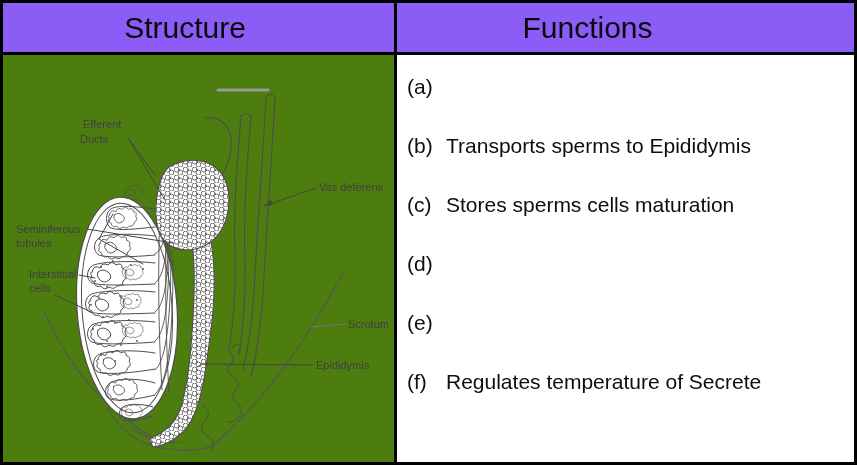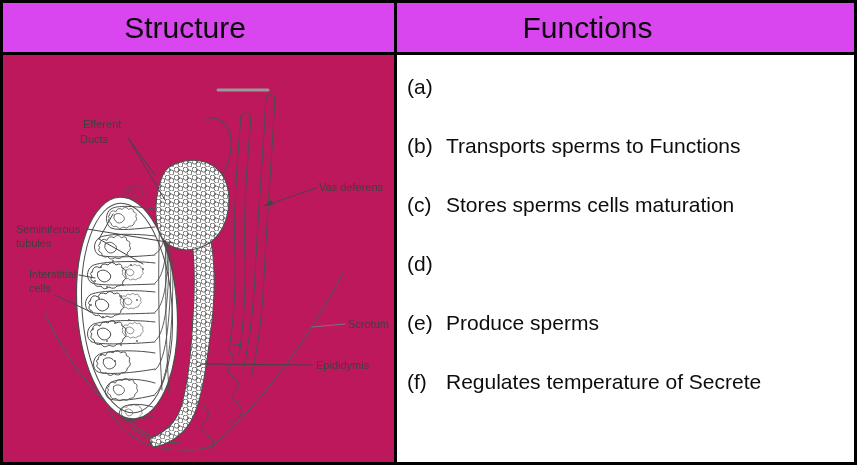--- a/index.html
+++ b/index.html
@@ -11,27 +11,27 @@
     display:grid;
     grid-template-columns:394px 1fr;
     grid-template-rows:52px 1fr;
     font-family:"Liberation Sans", sans-serif;
     color:#0a0a0a;
   }
   .hcell{
     display:flex;align-items:center;justify-content:center;
     font-size:30px;
     border-bottom:3px solid #000;
-    background:#d946ef;
+    background:#8b5cf6;
   }
   .hcell.structure{border-right:3px solid #000;padding-right:27px;}
   .hcell.functions{padding-right:76px;}
   .body-left{
     border-right:3px solid #000;
-    position:relative;overflow:hidden;background:#be185d;text-decoration:underline;
+    position:relative;overflow:hidden;background:#4d7c0f;text-decoration:underline;
   }
   .body-left svg{display:block;width:100%;height:100%;}
   .body-right{
     padding:20px 8px 0 10px;background:#fff;
   }
   .fn-list{list-style:none;margin:0;padding:0;display:flex;flex-direction:column;gap:35px;}
   .fn-item{display:flex;font-size:21px;line-height:24px;color:#0d0d0d;}
   .fn-label{flex:0 0 39px;}
   .dlabel{font-size:11px;fill:#3f3f3f;font-family:"Liberation Sans",sans-serif;}
 </style>
@@ -199,32 +199,31 @@
     </svg>
   </div>
 
   <div class="body-right">
     <ul class="fn-list">
       <li class="fn-item">
         <span class="fn-label">(a)</span>
       </li>
       <li class="fn-item">
         <span class="fn-label">(b)</span>
-        <span>Transports sperms to Functions</span>
+        <span>Transports sperms to Epididymis</span>
       </li>
       <li class="fn-item">
         <span class="fn-label">(c)</span>
         <span>Stores sperms cells maturation</span>
       </li>
       <li class="fn-item">
         <span class="fn-label">(d)</span>
       </li>
       <li class="fn-item">
         <span class="fn-label">(e)</span>
-        <span>Produce sperms</span>
       </li>
       <li class="fn-item">
         <span class="fn-label">(f)</span>
         <span>Regulates temperature of Secrete</span>
       </li>
     </ul>
   </div>
 
 </div>
 

